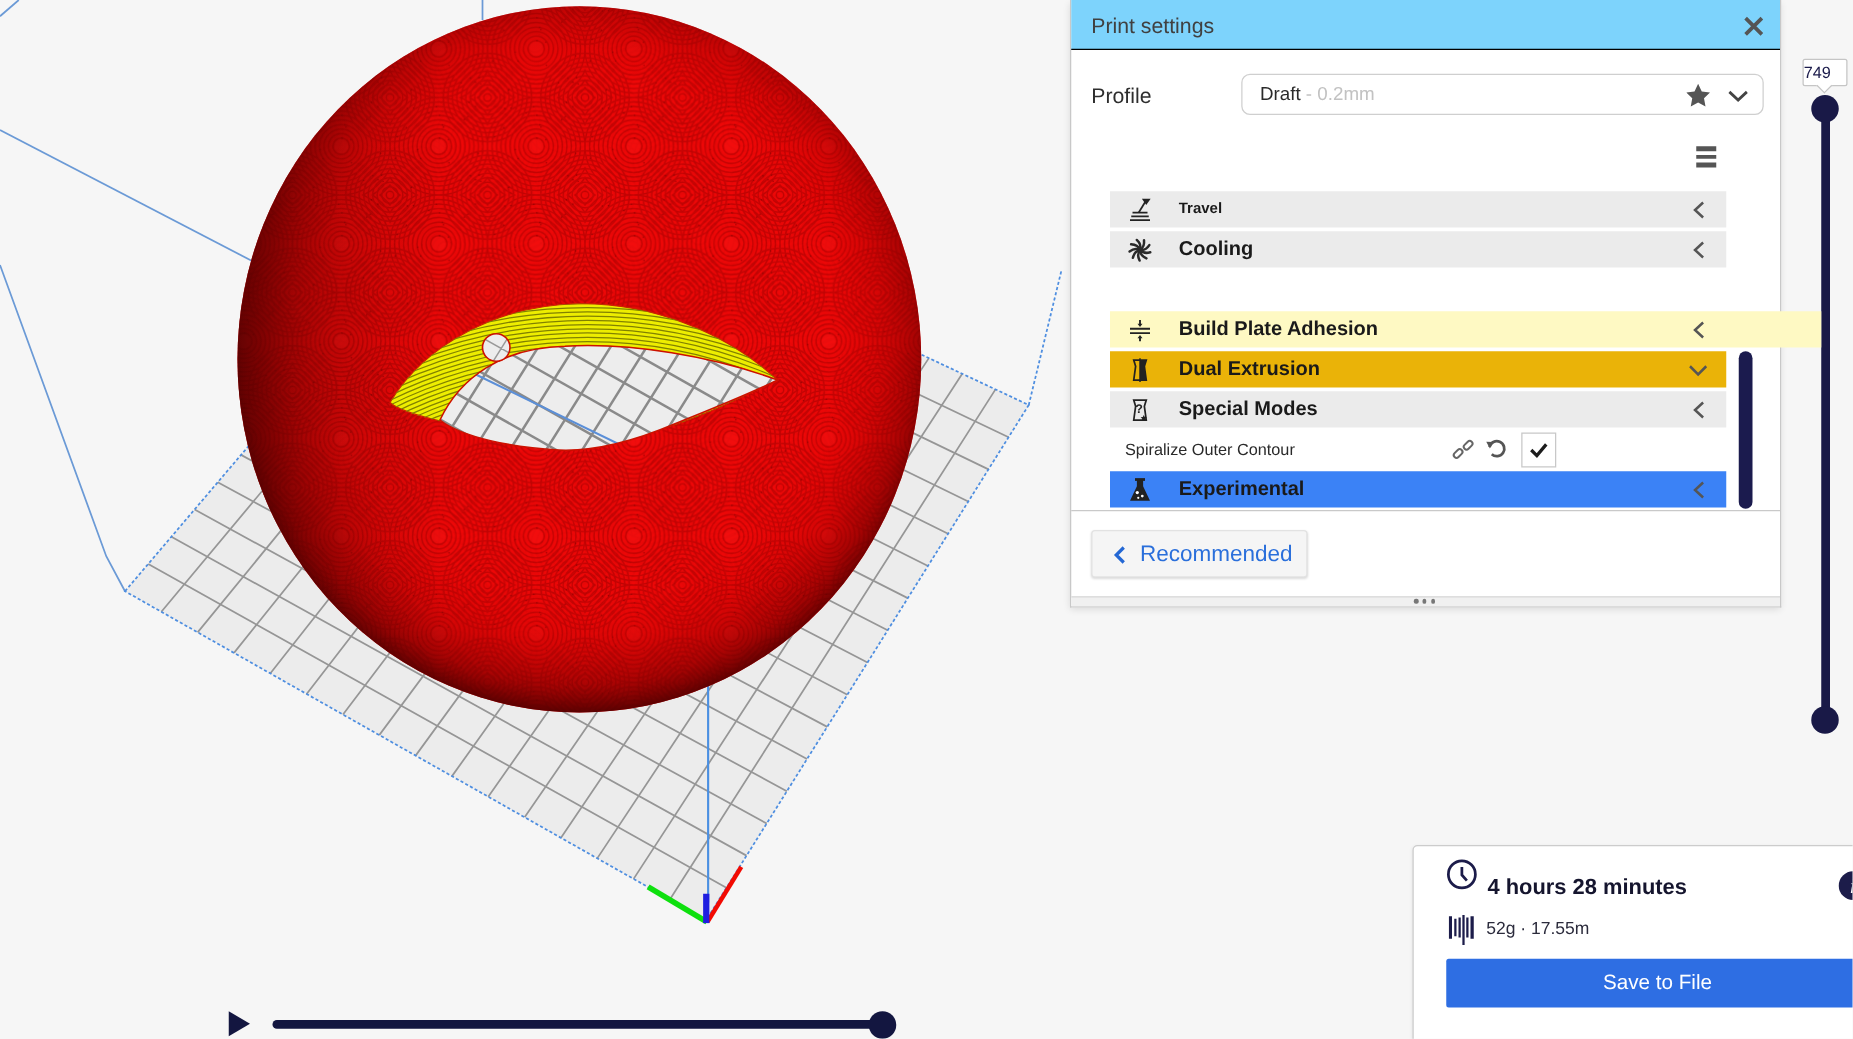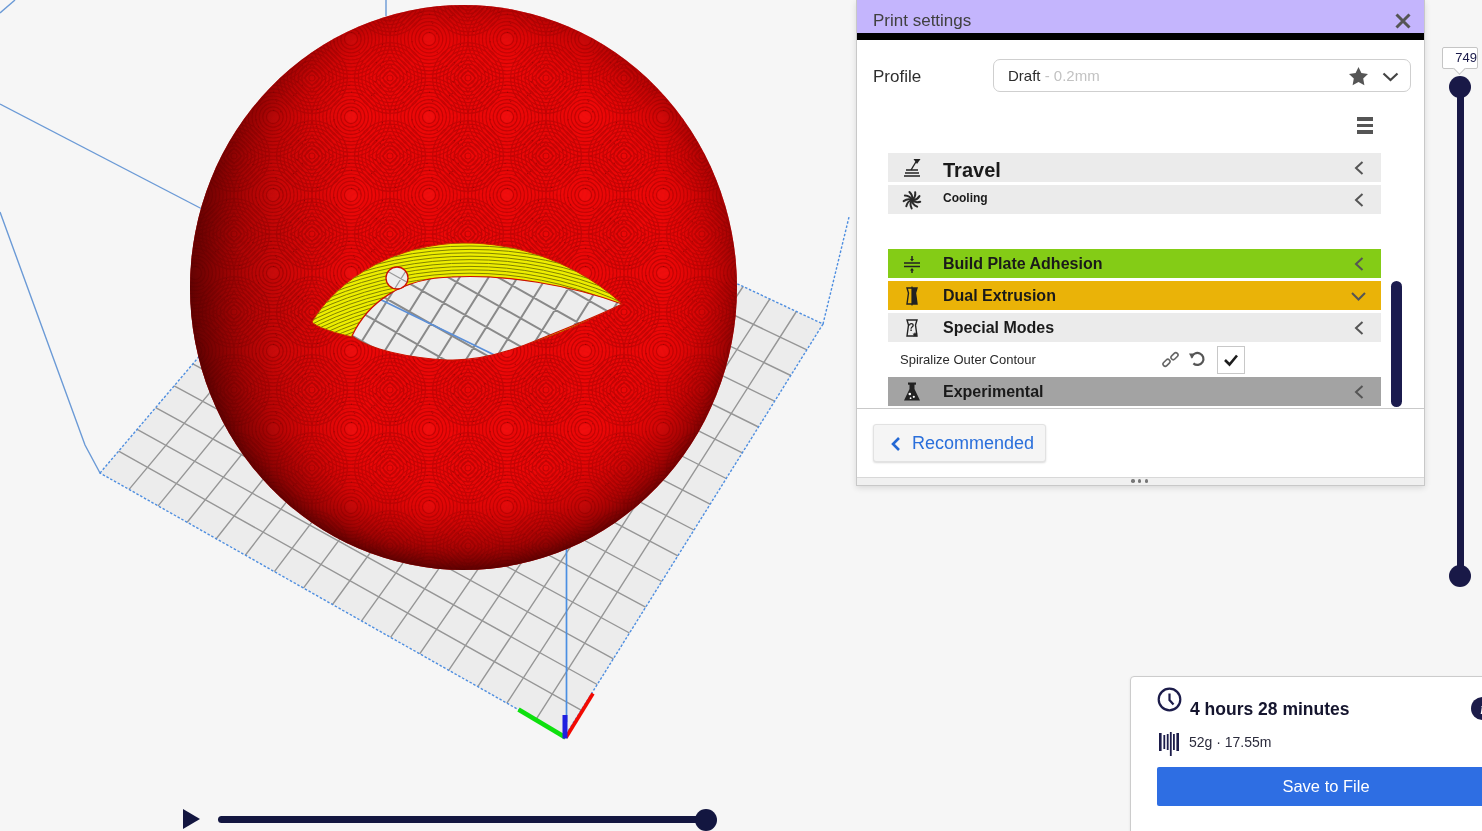--- a/index.html
+++ b/index.html
@@ -206,25 +206,25 @@
 <path d="M565 738.5 L565 715" stroke="#1f1fe0" stroke-width="5"></path>
 </svg>
 
 <div class="abs" style="left:183px;top:809px;width:0;height:0;border-left:17px solid #131640;border-top:10.5px solid transparent;border-bottom:10.5px solid transparent"></div>
 <div class="abs" style="left:218px;top:816px;width:489px;height:7px;border-radius:3.5px;background:#131640"></div>
 <div class="abs" style="left:695px;top:808.5px;width:22px;height:22px;border-radius:50%;background:#131640"></div>
 
 <div class="abs" style="left:1457px;top:87px;width:6.5px;height:489px;background:#191947"></div>
 <div class="abs" style="left:1449px;top:76px;width:22px;height:22px;border-radius:50%;background:#191947"></div>
 <div class="abs" style="left:1449px;top:565px;width:22px;height:22px;border-radius:50%;background:#191947"></div>
-<div class="abs" style="left:1442px;top:47px;width:36px;height:22px;background:#fff;border:1px solid #c5c5c5;border-radius:2px;font-size:13px;color:#1a1a4a;text-align:right;line-height:20px">749</div>
+<div class="abs" style="left:1442px;top:47px;width:36px;height:22px;background:#fff;border:1px solid #c5c5c5;border-radius:2px;font-size:13px;color:#1a1a4a;text-align:left;line-height:20px">749</div>
 <div class="abs" style="left:1455px;top:64px;width:9px;height:9px;background:#fff;border-right:1px solid #c5c5c5;border-bottom:1px solid #c5c5c5;transform:rotate(45deg)"></div>
 
 <div class="abs" style="left:856px;top:0;width:569px;height:486px;background:#fff;border:1px solid #c8c8c8;border-top:none;box-shadow:0 2px 6px rgba(0,0,0,0.12)">
-  <div class="abs" style="left:0;top:0;width:567px;height:40px;background:#c4b5fd;border-bottom:7px solid #000000">
+  <div class="abs" style="left:0;top:0;width:567px;height:40px;background:#7dd3fc;border-bottom:1px solid #000000">
     <div class="abs" style="left:16px;top:11px;font-size:17px;color:#404040">Print settings</div>
     <svg class="abs" style="left:537px;top:12px" width="18" height="18" viewBox="0 0 18 18">
         <path d="M2.5 2.5 L15.5 15.5 M15.5 2.5 L2.5 15.5" stroke="#555" stroke-width="3"></path>
       </svg>
   </div>
   <div class="abs" style="left:16px;top:67px;font-size:17px;color:#2e2e2e">Profile</div>
   <div class="abs" style="left:136px;top:59px;width:418px;height:33px;background:#fff;border:1px solid #cfcfcf;border-radius:7px">
     <div class="abs" style="left:14px;top:7px;font-size:15px;color:#2b2b2b">Draft <span style="color:#c2c2c2">- 0.2mm</span></div>
     <svg class="abs" style="left:355px;top:7px" width="19" height="19" viewBox="0 0 19 19">
         <path d="M9.5 0 L12.4 6.1 L19 7 L14.2 11.6 L15.4 18.2 L9.5 15 L3.6 18.2 L4.8 11.6 L0 7 L6.6 6.1 Z" fill="#555"></path>
@@ -239,43 +239,43 @@
     <div style="height:3.6px;background:#555"></div>
   </div>
   <div class="abs" style="left:31px;top:153px;width:493px;height:29px;background:#ebebeb">
       <div class="abs" style="left:13px;top:3.5px"><svg width="22" height="22" viewBox="0 0 22 22">
           <g stroke="#222" stroke-width="1.4" fill="none">
             <path d="M3 19 L19 19 M4 16 L18 16 M5 13 L17 13"></path>
             <path d="M10 13 L15.5 4"></path>
           </g>
           <path d="M12.5 2 L19.5 2 L16 7 Z" fill="#222"></path>
         </svg></div>
-      <div class="abs" style="left:55px;top:5.5px;font-size:20px;font-weight:bold;color:#1a1a1a">Travel</div>
+      <div class="abs" style="left:55px;top:5.5px;font-size:12px;font-weight:bold;color:#1a1a1a">Travel</div>
       <svg class="abs" style="left:465px;top:7px" width="12" height="16" viewBox="0 0 12 16">
         <path d="M9.5 2 L3 8 L9.5 14" fill="none" stroke="#555" stroke-width="2"></path>
       </svg>
     </div>
   <div class="abs" style="left:31px;top:185px;width:493px;height:29px;background:#ebebeb">
       <div class="abs" style="left:13px;top:3.5px"><svg width="22" height="22" viewBox="0 0 22 22">
           <path d="M11.3 10.5 Q14.8 8.6 14.2 3.2" fill="none" stroke="#2a2a2a" stroke-width="2" stroke-linecap="round" transform="rotate(0 11 11)"></path>
           <path d="M11.3 10.5 Q14.8 8.6 14.2 3.2" fill="none" stroke="#2a2a2a" stroke-width="2" stroke-linecap="round" transform="rotate(40 11 11)"></path>
           <path d="M11.3 10.5 Q14.8 8.6 14.2 3.2" fill="none" stroke="#2a2a2a" stroke-width="2" stroke-linecap="round" transform="rotate(80 11 11)"></path>
           <path d="M11.3 10.5 Q14.8 8.6 14.2 3.2" fill="none" stroke="#2a2a2a" stroke-width="2" stroke-linecap="round" transform="rotate(120 11 11)"></path>
           <path d="M11.3 10.5 Q14.8 8.6 14.2 3.2" fill="none" stroke="#2a2a2a" stroke-width="2" stroke-linecap="round" transform="rotate(160 11 11)"></path>
           <path d="M11.3 10.5 Q14.8 8.6 14.2 3.2" fill="none" stroke="#2a2a2a" stroke-width="2" stroke-linecap="round" transform="rotate(200 11 11)"></path>
           <path d="M11.3 10.5 Q14.8 8.6 14.2 3.2" fill="none" stroke="#2a2a2a" stroke-width="2" stroke-linecap="round" transform="rotate(240 11 11)"></path>
           <path d="M11.3 10.5 Q14.8 8.6 14.2 3.2" fill="none" stroke="#2a2a2a" stroke-width="2" stroke-linecap="round" transform="rotate(280 11 11)"></path>
           <path d="M11.3 10.5 Q14.8 8.6 14.2 3.2" fill="none" stroke="#2a2a2a" stroke-width="2" stroke-linecap="round" transform="rotate(320 11 11)"></path>
         </svg></div>
-      <div class="abs" style="left:55px;top:5.5px;font-size:12px;font-weight:bold;color:#1a1a1a">Cooling</div>
-      <svg class="abs" style="left:465px;top:7px" width="12" height="16" viewBox="0 0 12 16">
-        <path d="M9.5 2 L3 8 L9.5 14" fill="none" stroke="#555" stroke-width="2"></path>
-      </svg>
-    </div>
-  <div class="abs" style="left:31px;top:249px;width:493px;height:29px;background:#84cc16">
+      <div class="abs" style="left:55px;top:5.5px;font-size:16px;font-weight:bold;color:#1a1a1a">Cooling</div>
+      <svg class="abs" style="left:465px;top:7px" width="12" height="16" viewBox="0 0 12 16">
+        <path d="M9.5 2 L3 8 L9.5 14" fill="none" stroke="#555" stroke-width="2"></path>
+      </svg>
+    </div>
+  <div class="abs" style="left:31px;top:249px;width:569px;height:29px;background:#fef9c3">
       <div class="abs" style="left:13px;top:3.5px"><svg width="22" height="22" viewBox="0 0 22 22">
           <g stroke="#222" stroke-width="1.5">
             <path d="M3 10 L19 10 M3 13.5 L19 13.5"></path>
           </g>
           <path d="M11 3 L11 7 M11 20 L11 16.5" stroke="#222" stroke-width="1.5"></path>
           <path d="M9 6 L11 8.5 L13 6 Z" fill="#222"></path>
           <path d="M9 17.5 L11 15 L13 17.5 Z" fill="#222"></path>
         </svg></div>
       <div class="abs" style="left:55px;top:5.5px;font-size:16px;font-weight:bold;color:#1a1a1a">Build Plate Adhesion</div>
       <svg class="abs" style="left:465px;top:7px" width="12" height="16" viewBox="0 0 12 16">
@@ -297,21 +297,21 @@
       <div class="abs" style="left:13px;top:3.5px"><svg width="22" height="22" viewBox="0 0 22 22">
           <path d="M6 3 L16 3 L14.5 8 L16 19 L6 19 L7.5 8 Z" fill="none" stroke="#222" stroke-width="1.4"></path>
           <text x="7.2" y="13.5" font-size="10" font-weight="bold" fill="#222" font-family="Liberation Sans">?</text>
           <path d="M14 15 l.8 1.6 l1.7 .25 l-1.2 1.2 l.3 1.7 l-1.6 -.85 l-1.5 .85 l.25 -1.7 l-1.2 -1.2 l1.7 -.25 Z" fill="#222"></path>
         </svg></div>
       <div class="abs" style="left:55px;top:5.5px;font-size:16px;font-weight:bold;color:#1a1a1a">Special Modes</div>
       <svg class="abs" style="left:465px;top:7px" width="12" height="16" viewBox="0 0 12 16">
         <path d="M9.5 2 L3 8 L9.5 14" fill="none" stroke="#555" stroke-width="2"></path>
       </svg>
     </div>
-  <div class="abs" style="left:31px;top:377px;width:493px;height:29px;background:#a3a3a3">
+  <div class="abs" style="left:31px;top:377px;width:493px;height:29px;background:#3b82f6">
       <div class="abs" style="left:13px;top:3.5px"><svg width="22" height="22" viewBox="0 0 22 22">
           <path d="M8.5 3 L13.5 3 L13.5 8 L19 19.5 L3 19.5 L8.5 8 Z" fill="#222"></path>
           <rect x="7" y="1.5" width="8" height="2.2" fill="#222"></rect>
           <circle cx="8.8" cy="13" r="1.3" fill="#fff"></circle>
           <circle cx="12.8" cy="15.8" r="1.1" fill="#fff"></circle>
           <circle cx="9.6" cy="17.2" r="0.9" fill="#fff"></circle>
         </svg></div>
       <div class="abs" style="left:55px;top:5.5px;font-size:16px;font-weight:bold;color:#1a1a1a">Experimental</div>
       <svg class="abs" style="left:465px;top:7px" width="12" height="16" viewBox="0 0 12 16">
         <path d="M9.5 2 L3 8 L9.5 14" fill="none" stroke="#555" stroke-width="2"></path>

